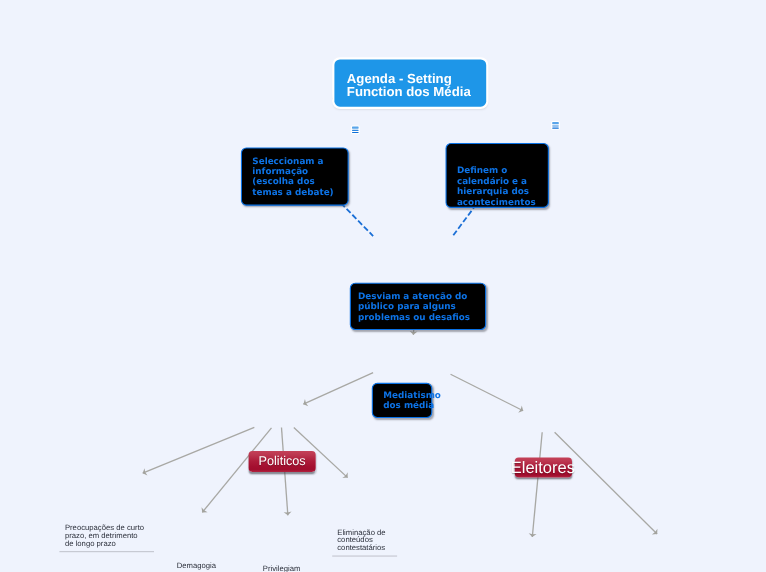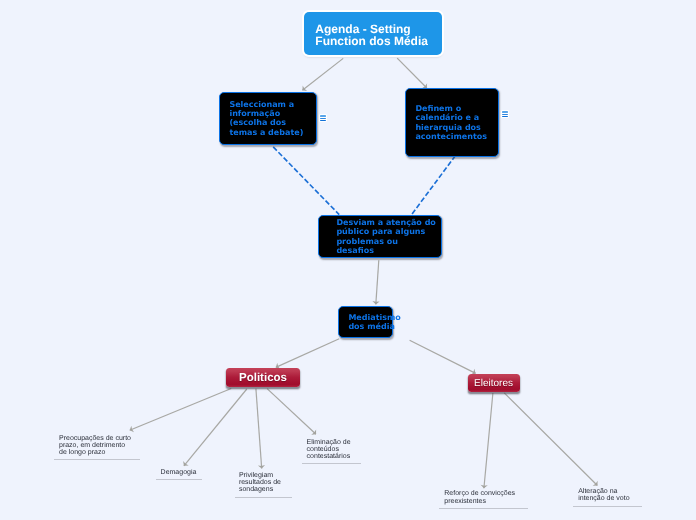--- a/index.html
+++ b/index.html
@@ -1,20 +1,20 @@
 <!DOCTYPE html>
 <html><head>
 <meta charset="utf-8">
 <style>
   html,body{margin:0;padding:0;}
   body{width:696px;height:520px;background:#eff3fd;overflow:hidden;
        font-family:"DejaVu Sans",sans-serif;-webkit-font-smoothing:antialiased;text-rendering:geometricPrecision;}
   #canvas{position:relative;width:696px;height:520px;}
   svg#edges{position:absolute;left:0;top:0;width:696px;height:520px;pointer-events:none;}
-  .node{position:absolute;box-sizing:border-box;}
+  .node{position:absolute;box-sizing:border-box;margin-top:42px;}
 
   
   #n-root{
     left:304.3px;top:12.4px;width:138px;height:42.2px;
     background:#1e96e8;border-radius:5px;
     box-shadow:0 0 0 2px #ffffff, 0 1.5px 2.5px rgba(0,0,0,.18);
     color:#ffffff;font-family:"Liberation Sans",sans-serif;
     font-weight:bold;font-size:12px;line-height:12px;
     display:flex;align-items:center;
   }
@@ -23,23 +23,23 @@
   
   .bbox{
     background:#000000;border:1.5px solid #0a72e6;border-radius:5px;
     color:#0d73e6;font-weight:bold;font-size:8px;line-height:9.4px;
     box-shadow:1.2px 1.4px 1.6px -.3px rgba(70,70,80,.45);
     display:flex;align-items:center;
   }
   .bbox .txt{padding-left:9px;padding-right:4px;}
 
   #n-selec{left:219.4px;top:92px;width:97.2px;height:52.8px;}
-  #n-defin{left:405.4px;top:88px;width:93.2px;height:69px;}
+  #n-defin{left:405.4px;top:88px;width:93.2px;height:59px;align-items:flex-end;}
   #n-desv {left:318.4px;top:215.4px;width:123.2px;height:43px;}
-  #n-desv .txt{padding-left:17px;}
+  #n-desv .txt{padding-left:6px;}
   #n-medi {left:338.4px;top:306px;width:55px;height:32.2px;}
   #n-medi .txt{padding-left:9px;}
 
   
   .hamb{position:absolute;width:8px;height:8.4px;background:#fff;border-radius:1.5px;}
   .hamb i{position:absolute;left:1px;width:6px;display:block;border-radius:.4px;}
   .hamb i.l1{top:1.0px;height:2.1px;background:#59a5ea;}
   .hamb i.l2{top:4.0px;height:1.3px;background:#2d86e0;}
   .hamb i.l3{top:5.9px;height:1.4px;background:#1070d8;}
   #h-selec{left:319px;top:114px;}
@@ -47,24 +47,24 @@
 
   
   .rbox{
     border-radius:3.5px;
     background:linear-gradient(180deg,#c44158 0%,#bc3750 18%,#ad1c3a 48%,#a41030 74%,#a00d2d 88%,#b22340 100%);
     box-shadow:0 2.2px 1.2px -0.8px rgba(60,60,70,.5), 0 1.6px 1.1px 0.5px rgba(90,90,100,.18);
     color:#ffffff;display:flex;align-items:center;justify-content:center;
     text-shadow:0 1px 1px rgba(0,0,0,.3);
     font-family:"Liberation Sans",sans-serif;
   }
-  #n-poli{left:226px;top:368px;width:74px;height:19px;
-          font-weight:bold;font-size:11.5px;}
+  #n-poli{left:226px;top:368px;width:61px;height:19px;
+          font-weight:normal;font-size:11.5px;}
   #n-elei{left:467.5px;top:374px;width:52px;height:18px;
-          font-weight:normal;font-size:10px;}
+          font-weight:normal;font-size:15px;}
 
   
   .leaf{font-family:"Liberation Sans",sans-serif;font-weight:normal;
         font-size:7px;line-height:7.25px;color:#2b2f3a;white-space:pre-line;}
   .leaf .ul{position:absolute;height:1px;background:#c3c6cf;}
 </style>
 </head>
 <body style="background: rgb(239, 243, 253);">
 
 <div id="canvas">

